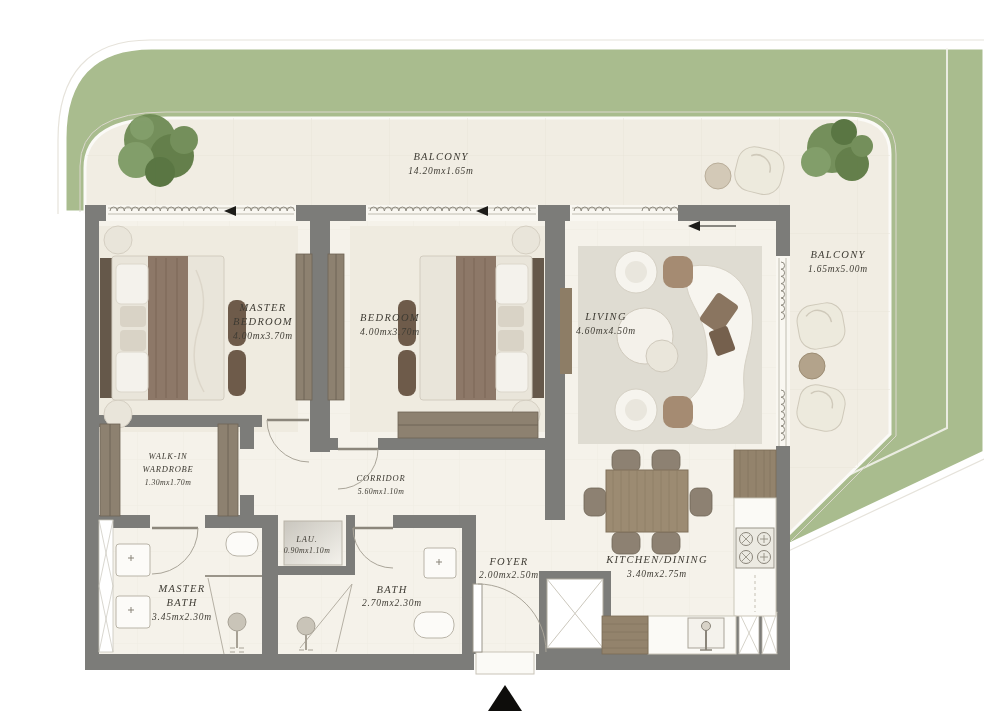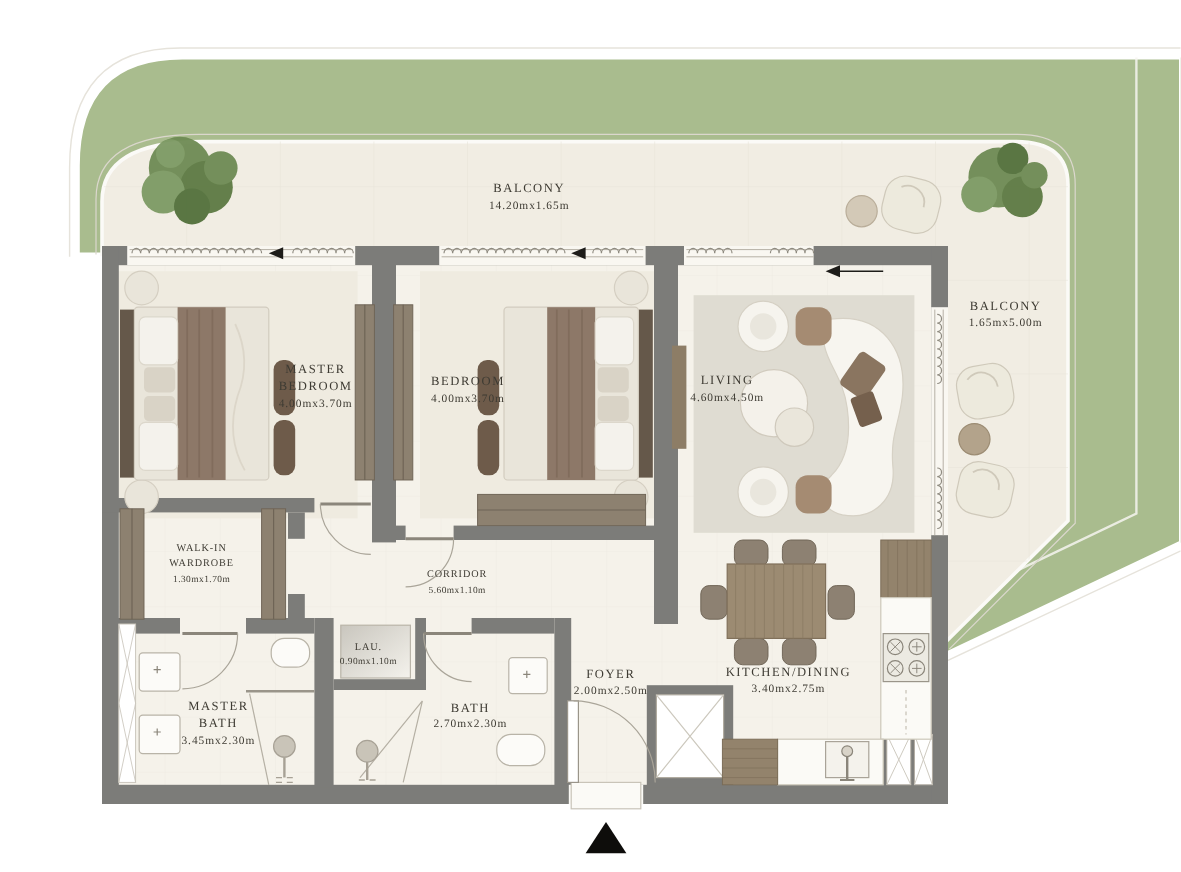--- a/index.html
+++ b/index.html
@@ -1,16 +1,16 @@
 <!DOCTYPE html>
 <html><head>
 <meta charset="utf-8">
 <style>
   html,body{margin:0;padding:0;background:#ffffff;}
-  .stage{position:relative;width:984px;height:727px;background:#ffffff;overflow:hidden;}
+  .stage{position:relative;width:984px;height:727px;background:#ffffff;overflow:hidden;font-style:italic;}
   svg{display:block;}
   .lbl{font-family:"Liberation Serif","DejaVu Serif",serif;fill:#3e3b33;letter-spacing:1.3px;}
   .lbl-name{font-size:10.5px;}
   .lbl-dim{font-size:9.5px;letter-spacing:0.8px;}
   .lbl-sm-name{font-size:8.5px;letter-spacing:0.8px;}
   .lbl-sm-dim{font-size:7.8px;letter-spacing:0.4px;}
   text{text-anchor:middle;}
 </style>
 </head>
 <body>

